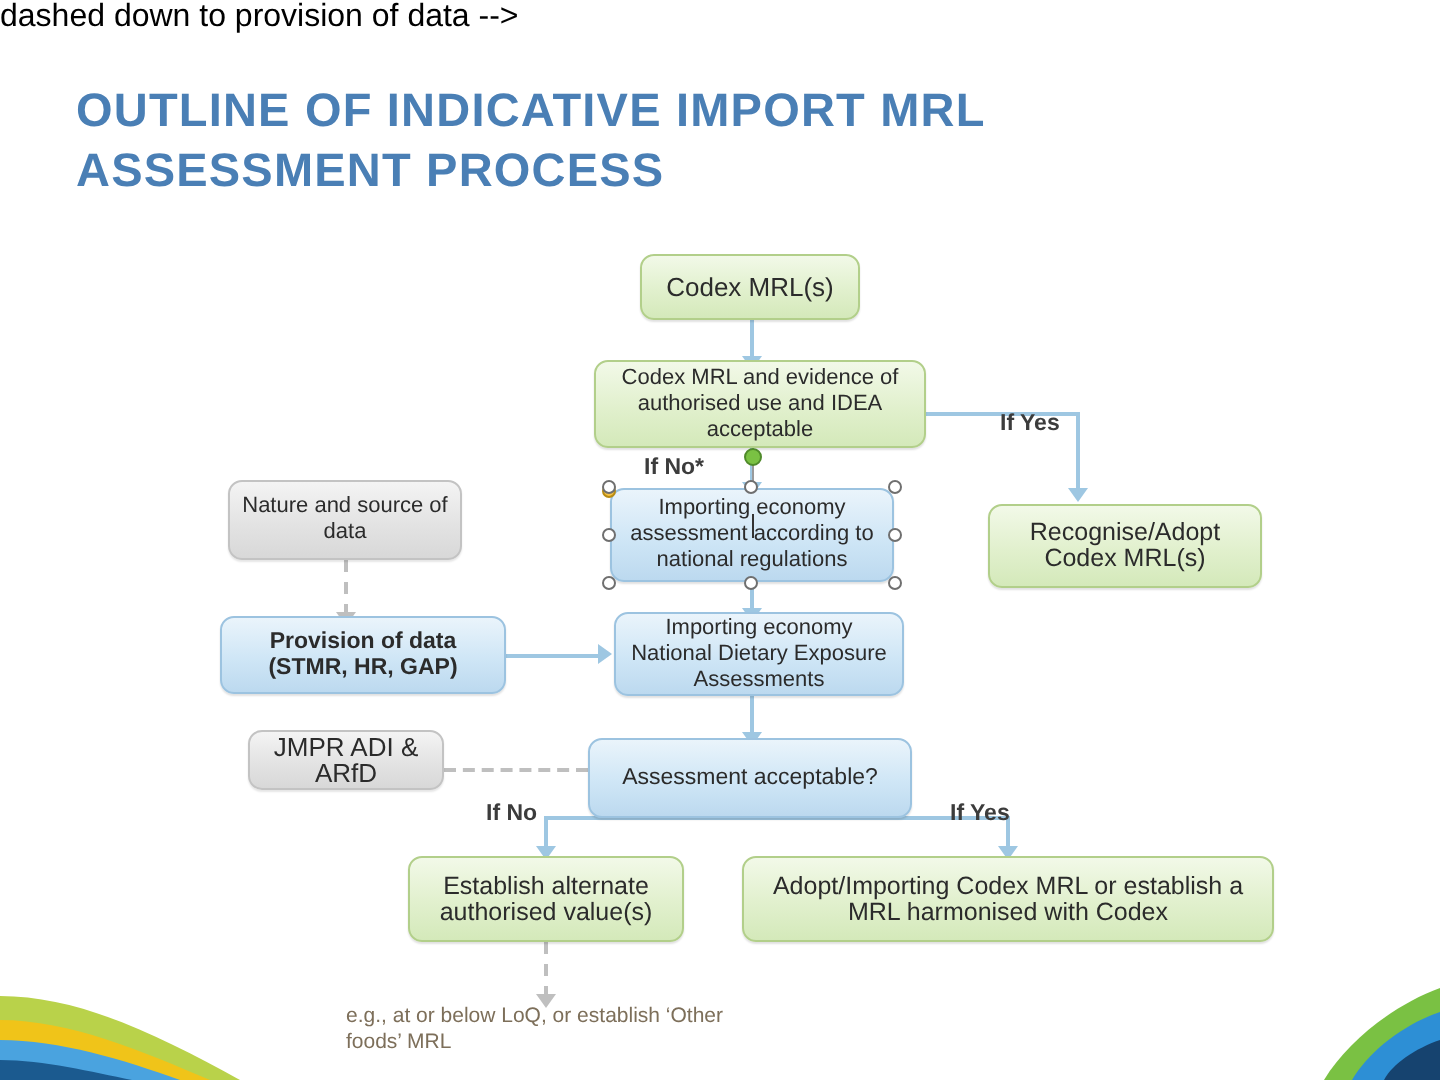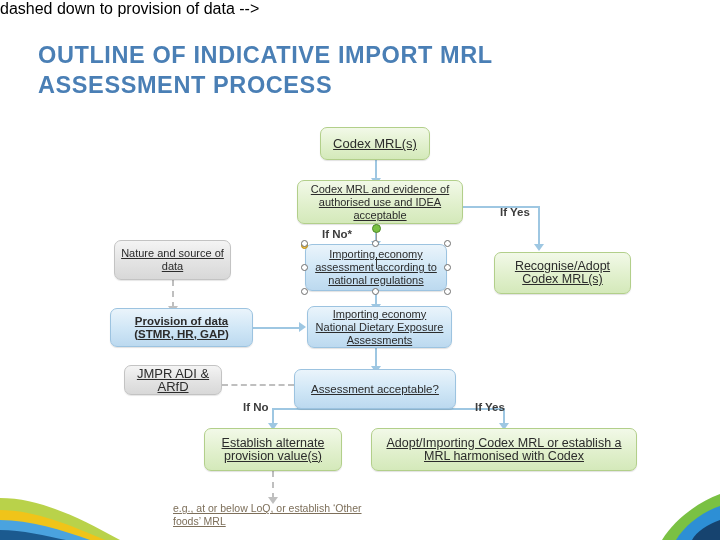--- a/index.html
+++ b/index.html
@@ -35,21 +35,21 @@
     display:flex;
     align-items:center;
     justify-content:center;
     text-align:center;
     border-radius:7px;
     font-size:11px;
     line-height:13px;
     color:#2b2b2b;
     padding:3px 5px;
   }
-  .box .txt{display:block;text-decoration:underline;}
+  .box .txt{display:block;}
 
   
   .b-blue{
     background:linear-gradient(180deg,#eaf4fb 0%,#cfe6f6 55%,#bcd9ef 100%);
     border:1px solid #9cc3e0;
     box-shadow:0 1px 1px rgba(0,0,0,0.12);
   }
   
   .b-green{
     background:linear-gradient(180deg,#f2f9e8 0%,#e1f0cd 55%,#d4e9ba 100%);
@@ -223,21 +223,21 @@
 
   <div class="box b-grey" style="left:124px;top:365px;width:98px;height:30px;">
     <span class="txt" style="font-size:13px;">JMPR ADI &amp; ARfD</span>
   </div>
 
   <div class="box b-blue" style="left:294px;top:369px;width:162px;height:40px;">
     <span class="txt" style="font-size:11.5px;">Assessment  acceptable?</span>
   </div>
 
   <div class="box b-green" style="left:204px;top:428px;width:138px;height:43px;">
-    <span class="txt" style="font-size:12.5px;">Establish alternate provision value(s)</span>
+    <span class="txt" style="font-size:12.5px;">Establish alternate authorised value(s)</span>
   </div>
 
   <div class="box b-green" style="left:371px;top:428px;width:266px;height:43px;">
     <span class="txt" style="font-size:12.5px;">Adopt/Importing Codex MRL or establish a MRL harmonised with Codex</span>
   </div>
 
   <div class="box b-plain" style="left:168px;top:500px;width:200px;height:30px;text-align:left;justify-content:flex-start;">
     <span class="txt">e.g., at or below LoQ, or establish ‘Other foods’ MRL</span>
   </div>
 

